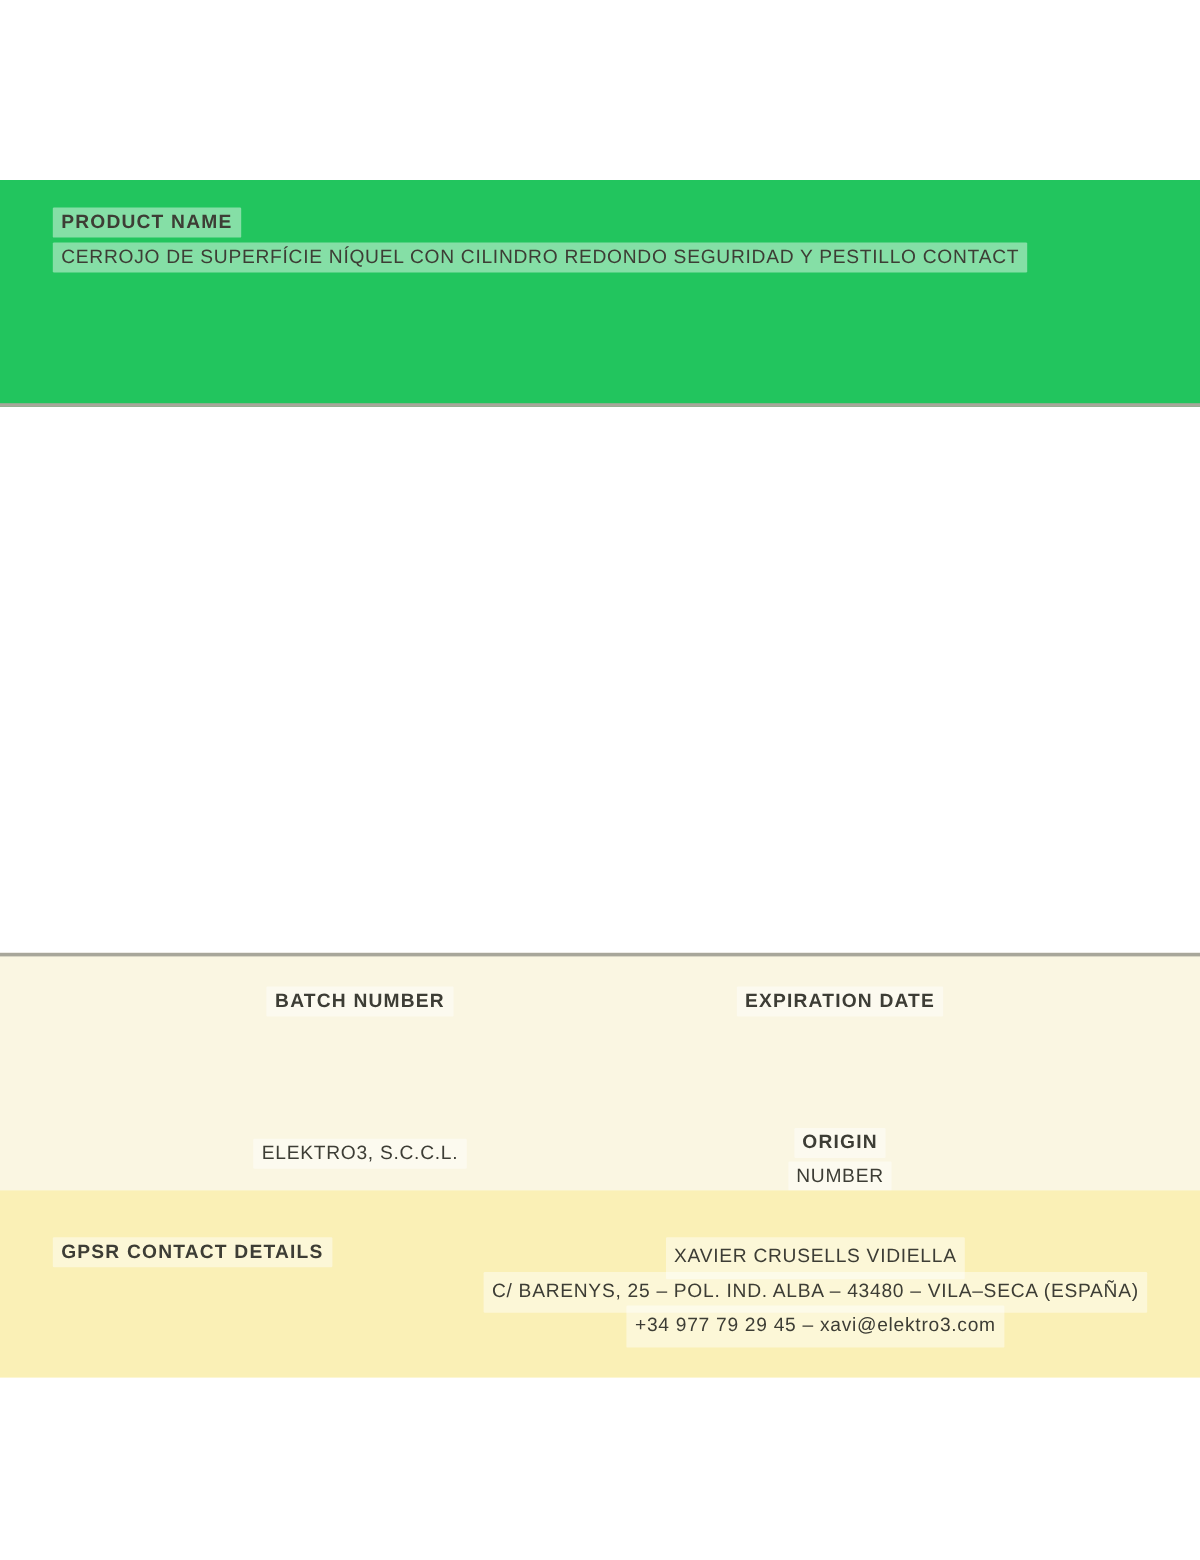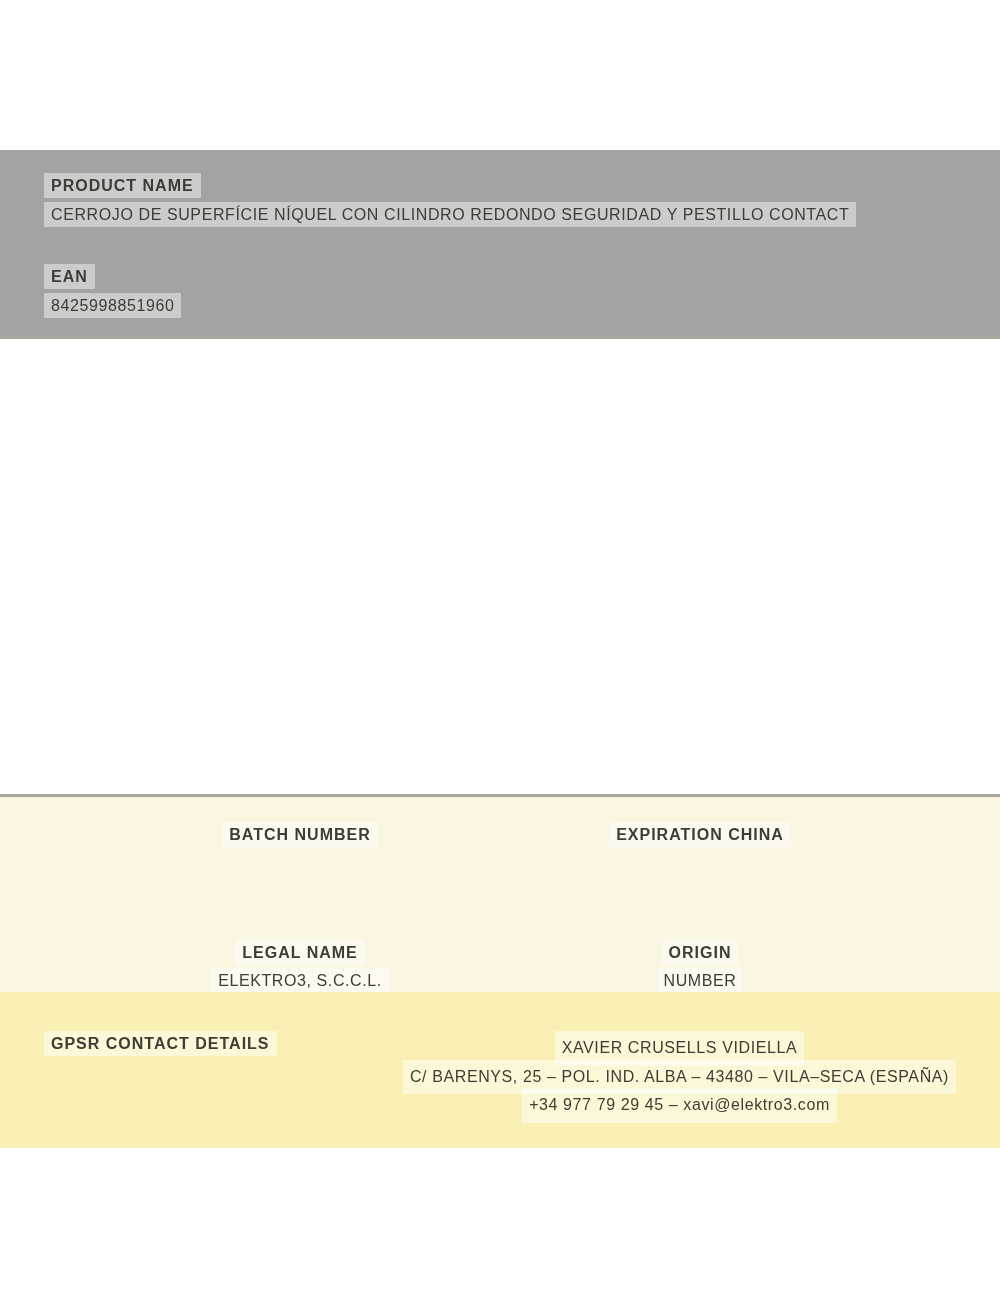--- a/index.html
+++ b/index.html
@@ -22,21 +22,21 @@
   }
   .sec {
     position: absolute;
     left: 0;
     width: 1000px;
     box-sizing: border-box;
   }
   .sec-product {
     top: 150px;
     height: 189px;
-    background: #a3a3a3;
+    background: #22c55e;
     border-bottom: 3px solid #a8a79b;
     padding: 26px 51px 0 51px;
   }
   .sec-trace {
     top: 794px;
     height: 245px;
     background: #faf6e2;
     border-top: 3px solid #a8a79b;
     border-bottom: 2px solid #a8a79b;
     padding: 28px 100px 0 100px;
@@ -99,40 +99,35 @@
 </head>
 <body>
 
 <div class="page">
 
   <section class="sec sec-product">
     <div>
       <div class="label"><span class="hl">PRODUCT NAME</span></div>
       <div class="value value-row"><span class="hl">CERROJO DE SUPERFÍCIE NÍQUEL CON CILINDRO REDONDO SEGURIDAD Y PESTILLO CONTACT</span></div>
     </div>
-    <div class="ean-block">
-      <div class="label"><span class="hl">EAN</span></div>
-      <div class="value value-row"><span class="hl">8425998851960</span></div>
-    </div>
   </section>
 
   <section class="sec sec-trace">
     <div class="trace-grid">
       <div>
         <div class="label"><span class="hl">BATCH NUMBER</span></div>
         <div class="value value-row"></div>
       </div>
       <div>
-        <div class="label"><span class="hl">EXPIRATION CHINA</span></div>
+        <div class="label"><span class="hl">EXPIRATION DATE</span></div>
         <div class="value value-row"></div>
       </div>
     </div>
     <div class="trace-grid trace-row2">
       <div>
-        <div class="label"><span class="hl">LEGAL NAME</span></div>
         <div class="value value-row"><span class="hl">ELEKTRO3, S.C.C.L.</span></div>
       </div>
       <div>
         <div class="label"><span class="hl">ORIGIN</span></div>
         <div class="value value-row"><span class="hl">NUMBER</span></div>
       </div>
     </div>
   </section>
 
   <section class="sec sec-gpsr">

